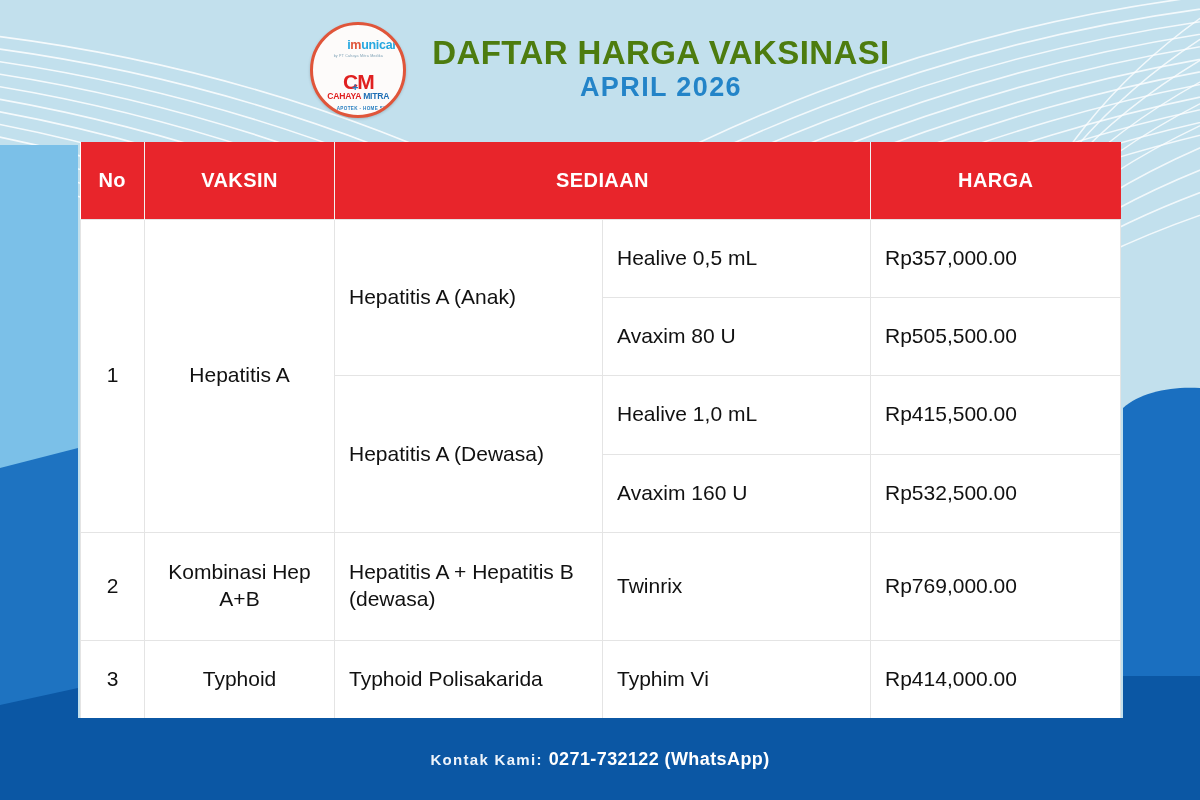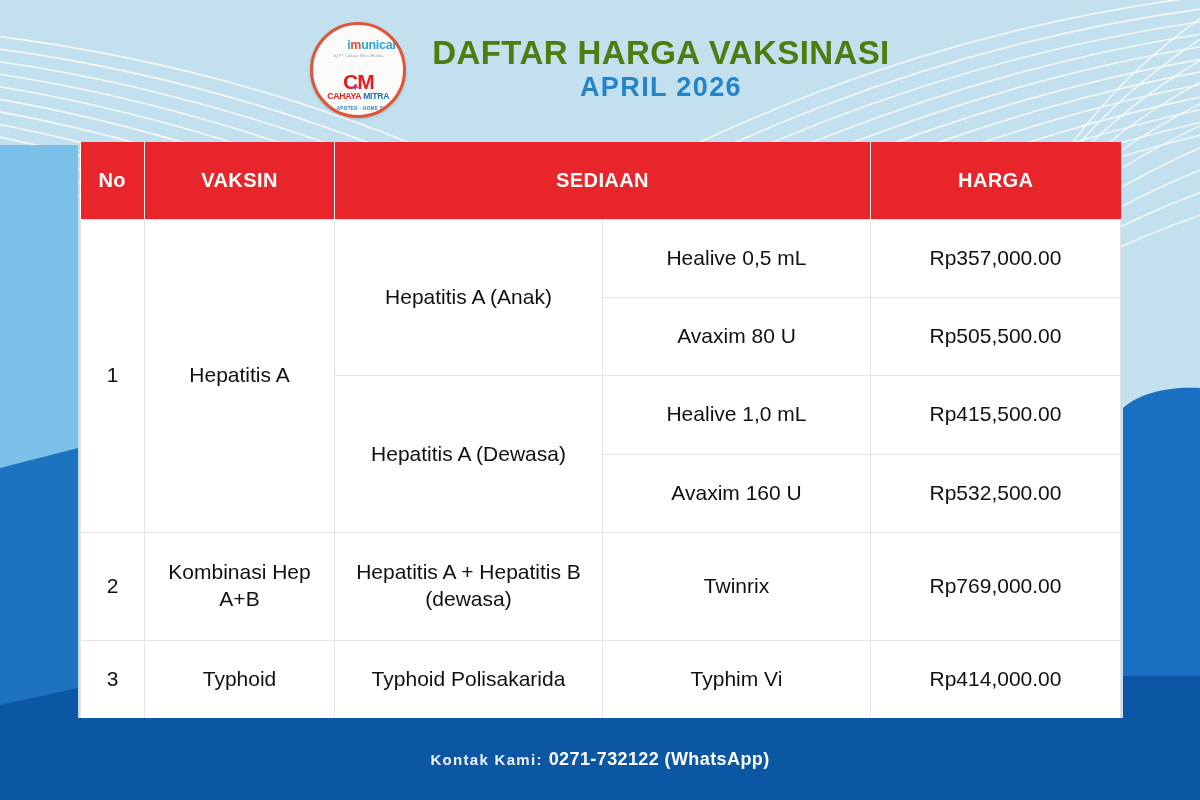--- a/index.html
+++ b/index.html
@@ -163,21 +163,20 @@
   }
   table.price th:last-child { border-right: none; }
   table.price td {
     border: 1px solid #e4e4e4;
     font-size: 21px;
     color: #111;
     padding: 22px 14px;
     font-weight: 400;
     line-height: 1.28;
     vertical-align: middle;
-    text-align: center;
   }
   td.c-no    { text-align: center; width: 64px; }
   td.c-vaks  { text-align: center; }
   td.c-sed   { text-align: left; }
   td.c-prep  { text-align: left; }
   td.c-price { text-align: left; }
 
   
   .footer {
     position: absolute;

